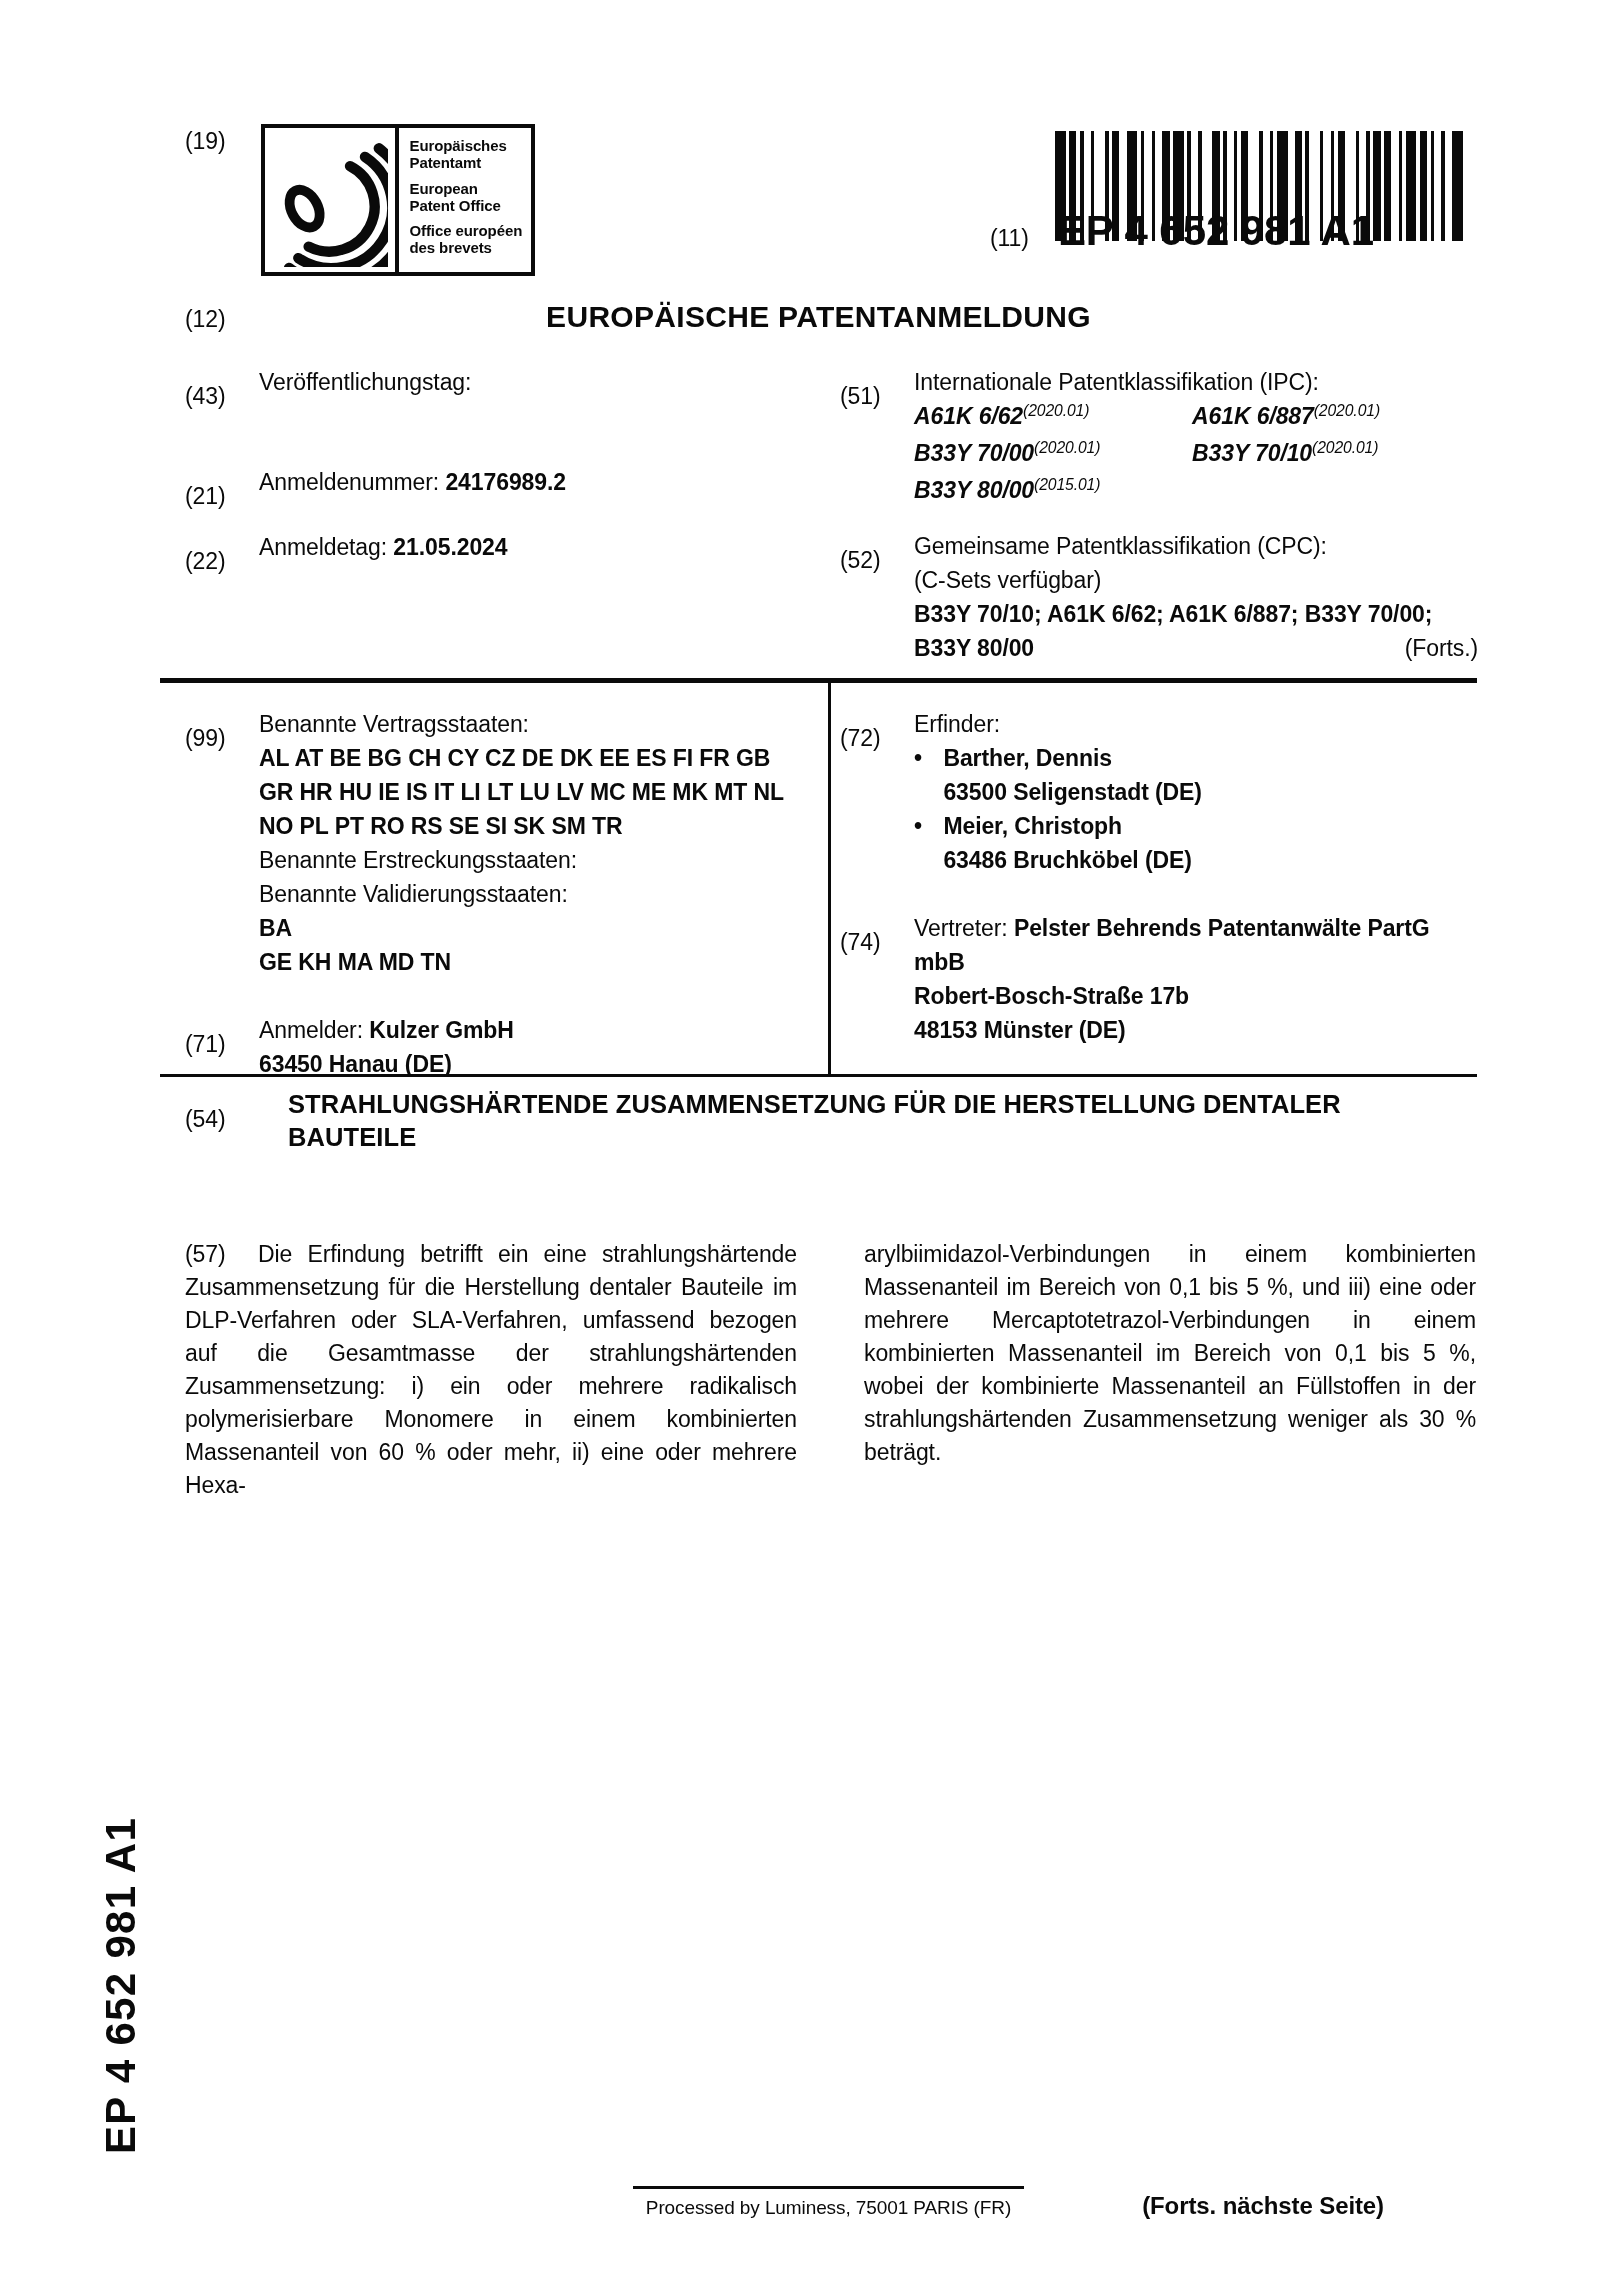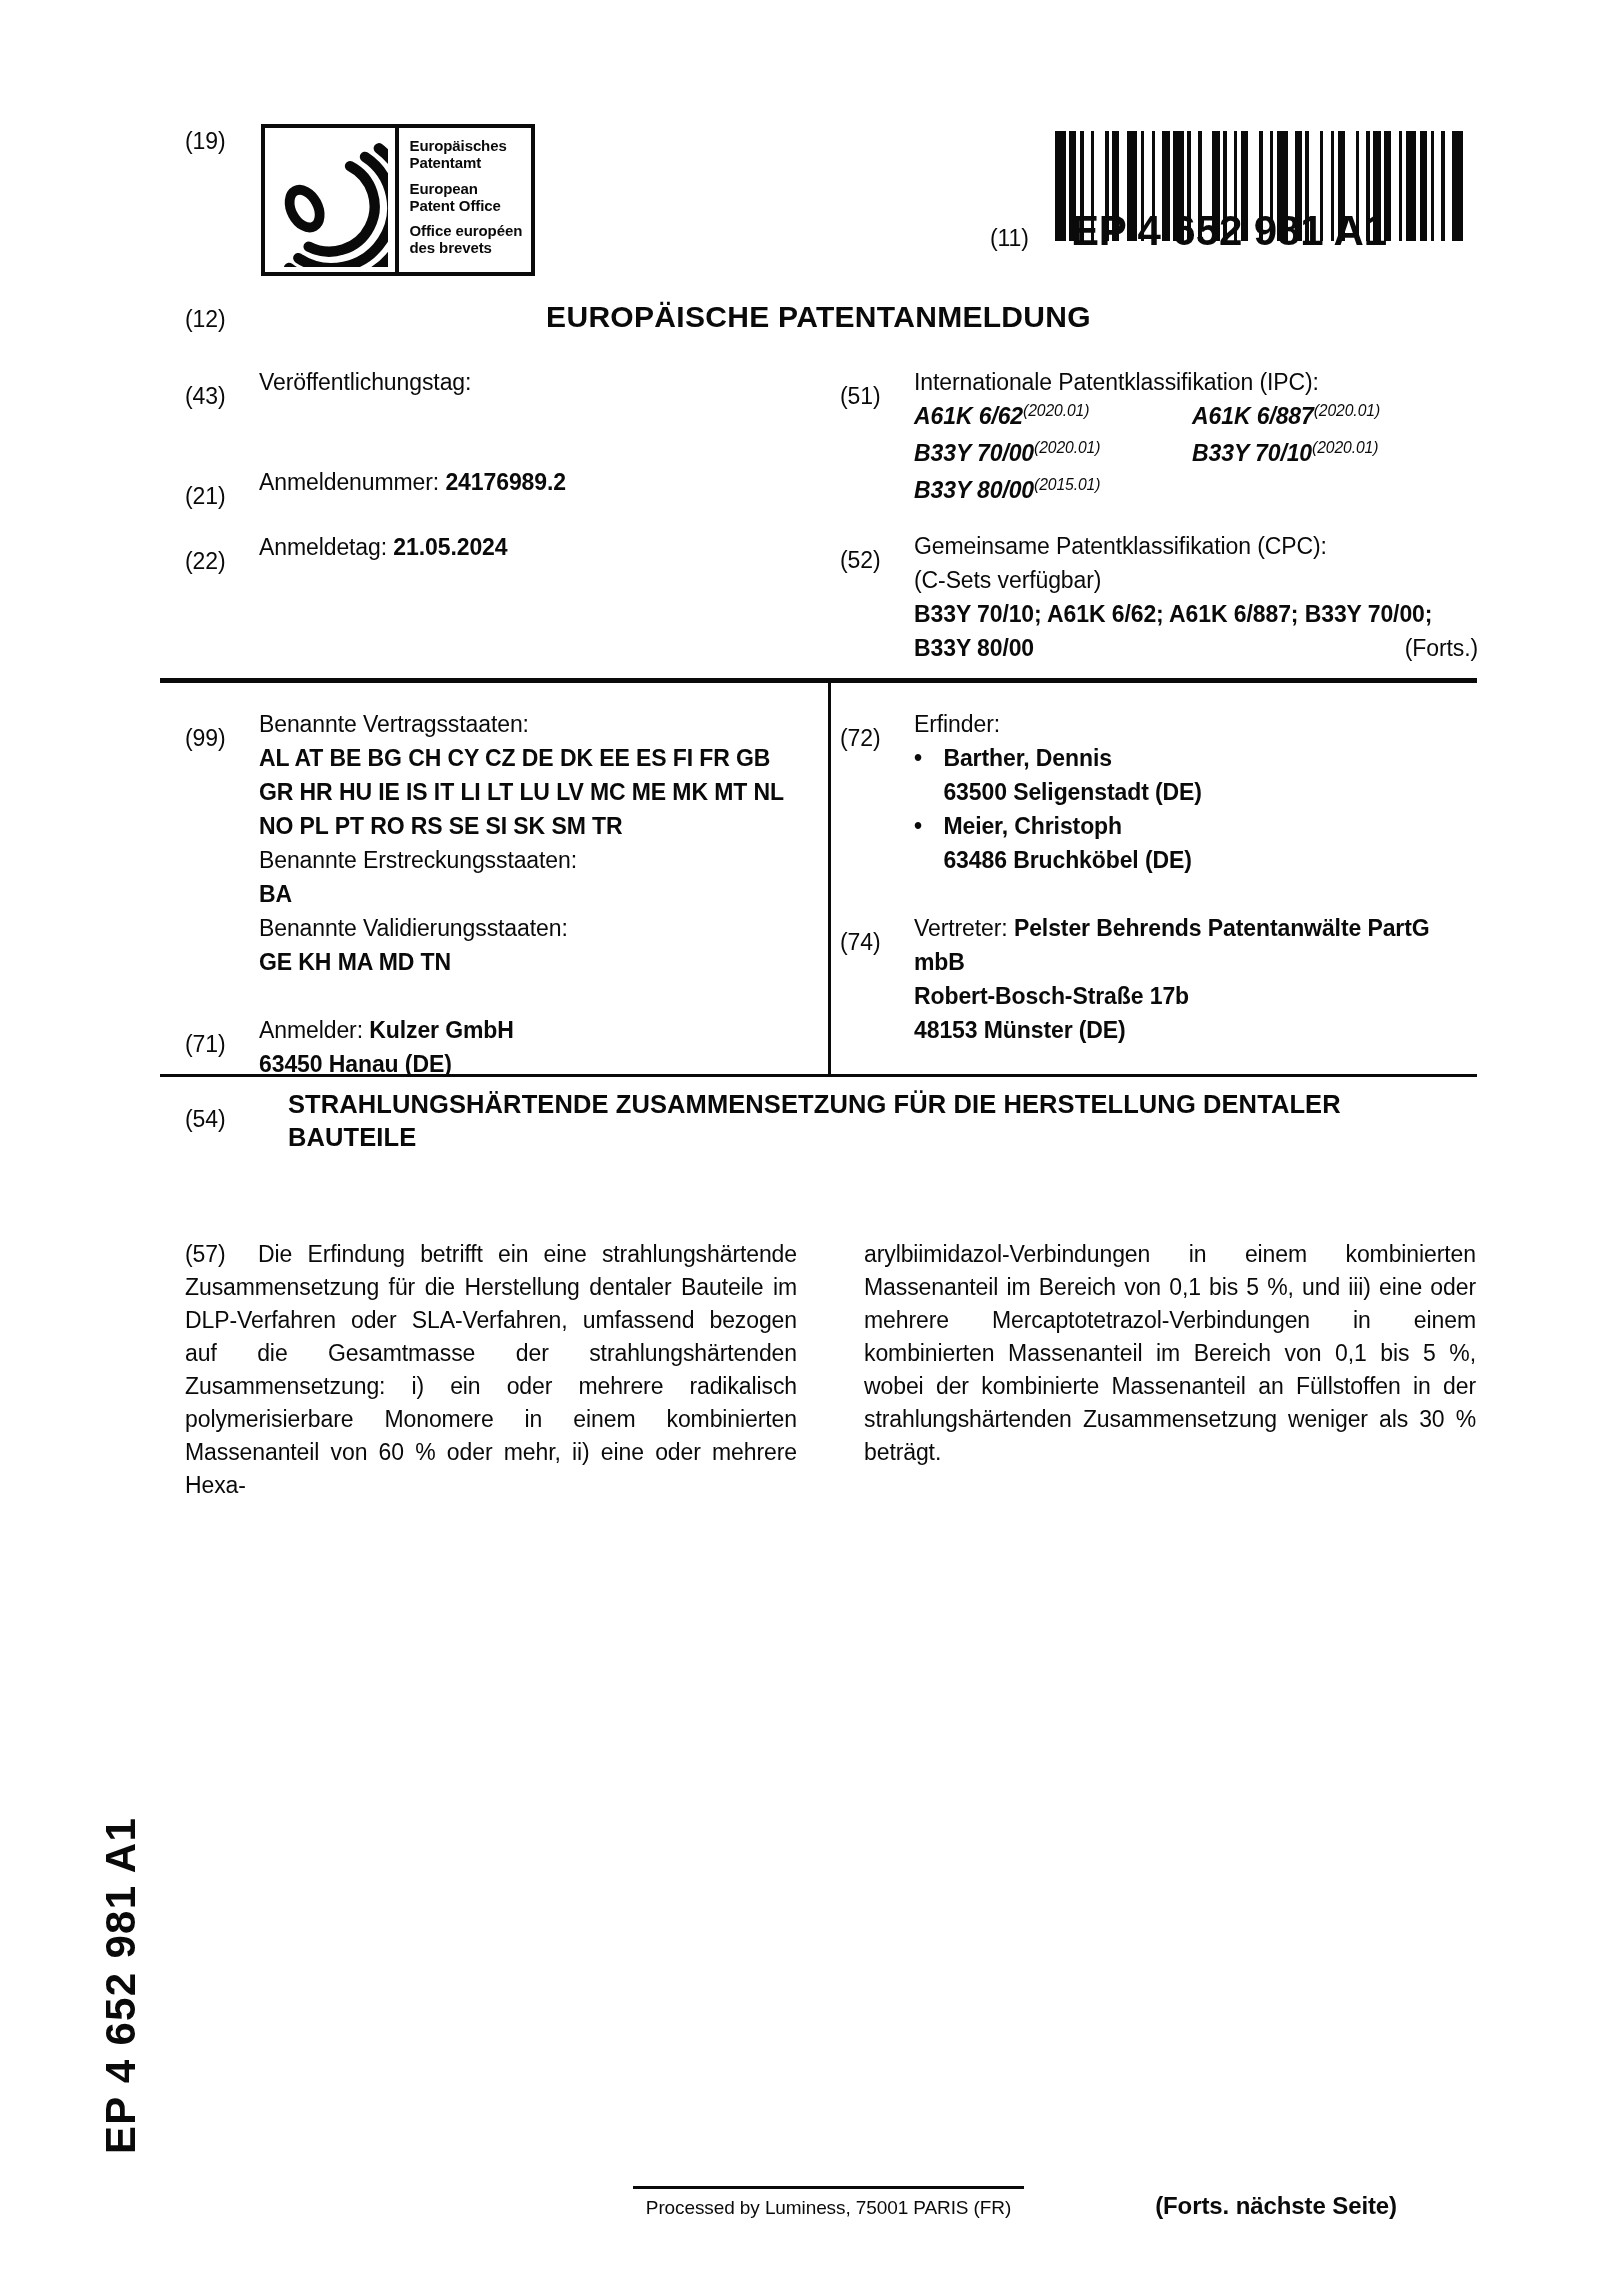--- a/index.html
+++ b/index.html
@@ -1,17 +1,17 @@
 <!DOCTYPE html>
 <html style="font-size:10.5px"><head>
 <meta charset="utf-8">
 <style>
   html,body{margin:0;padding:0;background:#fff;}
   .page{position:relative;width:1531px;height:2295px;background:#ffffff;color:#0a0a0a;
-        font-family:"Liberation Sans",sans-serif;font-size:23px;letter-spacing:-0.1px;overflow:hidden;padding-left:13px;}
+        font-family:"Liberation Sans",sans-serif;font-size:23px;letter-spacing:-0.1px;overflow:hidden;}
   .tag{position:absolute;font-size:23px;white-space:nowrap;}
   
   .logo-box{position:absolute;border:4.6px solid #0a0a0a;display:flex;box-sizing:border-box;background:#fff;}
   .logo-mark{width:130px;border-right:4.6px solid #0a0a0a;display:flex;align-items:center;justify-content:center;}
   .logo-text{flex:1;padding:9.2px 0 0 10.5px;font-size:15px;font-weight:bold;line-height:17px;}
   .logo-text .lg{margin-bottom:8.5px;}
   .barcode{position:absolute;display:flex;}
   .barcode span{height:100%;}
   .barcode .bar{background:#0a0a0a;}
   .barcode .gap{background:#fff;}
@@ -216,22 +216,22 @@
   <div class="rule" style="left:160px;top:1074px;width:1317px;height:3.3px"></div>
 
   <div class="field" style="left:185px;top:707px;width:643px">
     <span class="ftag">(99)</span>
     <div class="fbody">
       <div class="ln">Benannte Vertragsstaaten:</div>
       <div class="ln b">AL AT BE BG CH CY CZ DE DK EE ES FI FR GB</div>
       <div class="ln b">GR HR HU IE IS IT LI LT LU LV MC ME MK MT NL</div>
       <div class="ln b">NO PL PT RO RS SE SI SK SM TR</div>
       <div class="ln">Benannte Erstreckungsstaaten:</div>
+      <div class="ln">Benannte Validierungsstaaten:</div>
       <div class="ln b">BA</div>
-      <div class="ln">Benannte Validierungsstaaten:</div>
       <div class="ln b">GE KH MA MD TN</div>
     </div>
   </div>
 
   <div class="field" style="left:185px;top:1013px;width:643px">
     <span class="ftag">(71)</span>
     <div class="fbody">
       <div class="ln">
         <span>Anmelder:</span>
         <span class="b">Kulzer GmbH</span>

